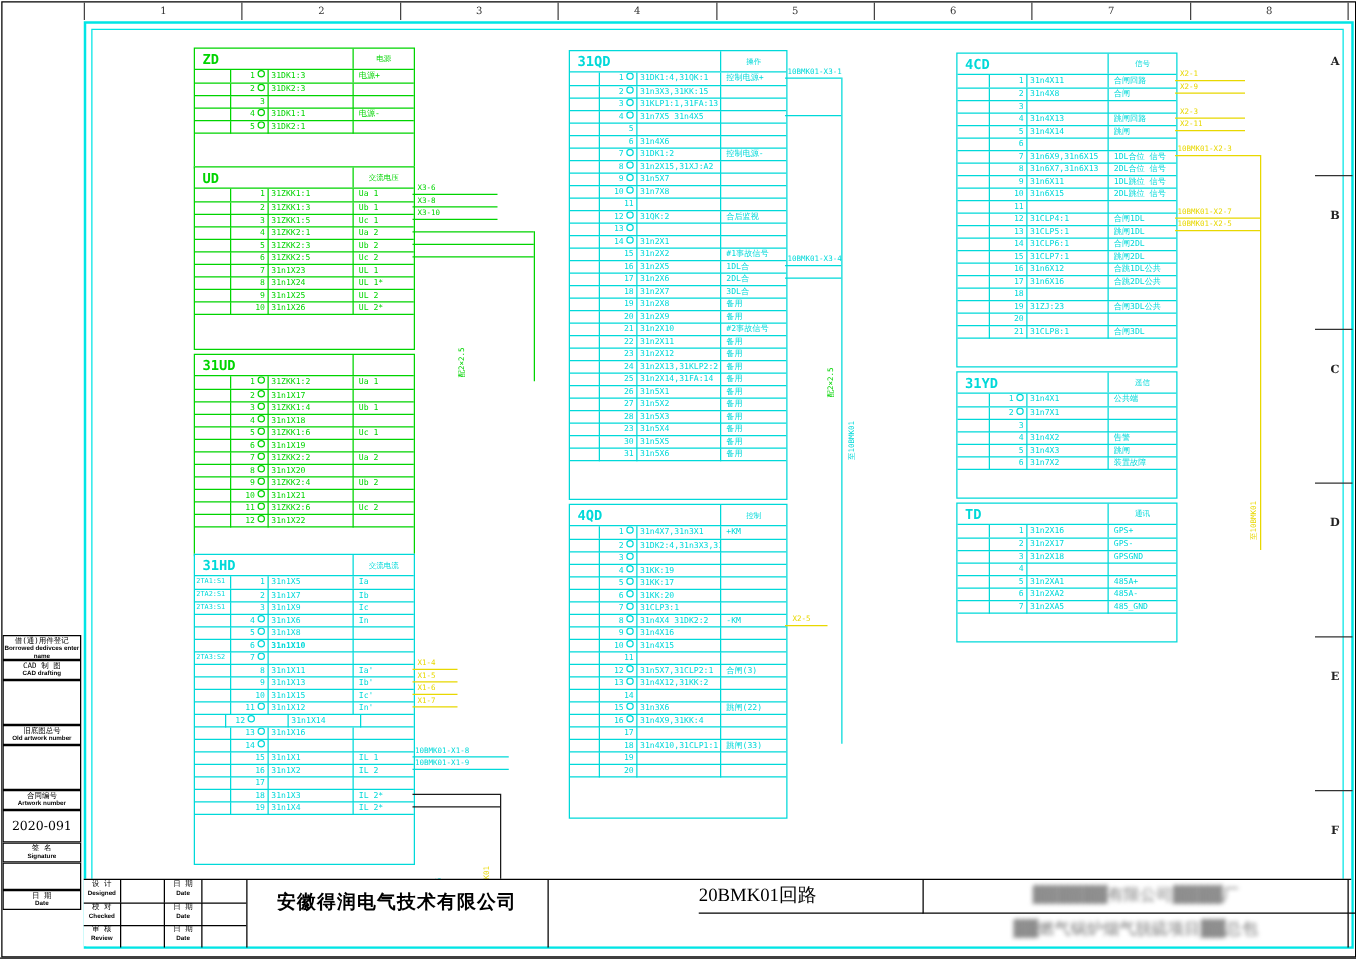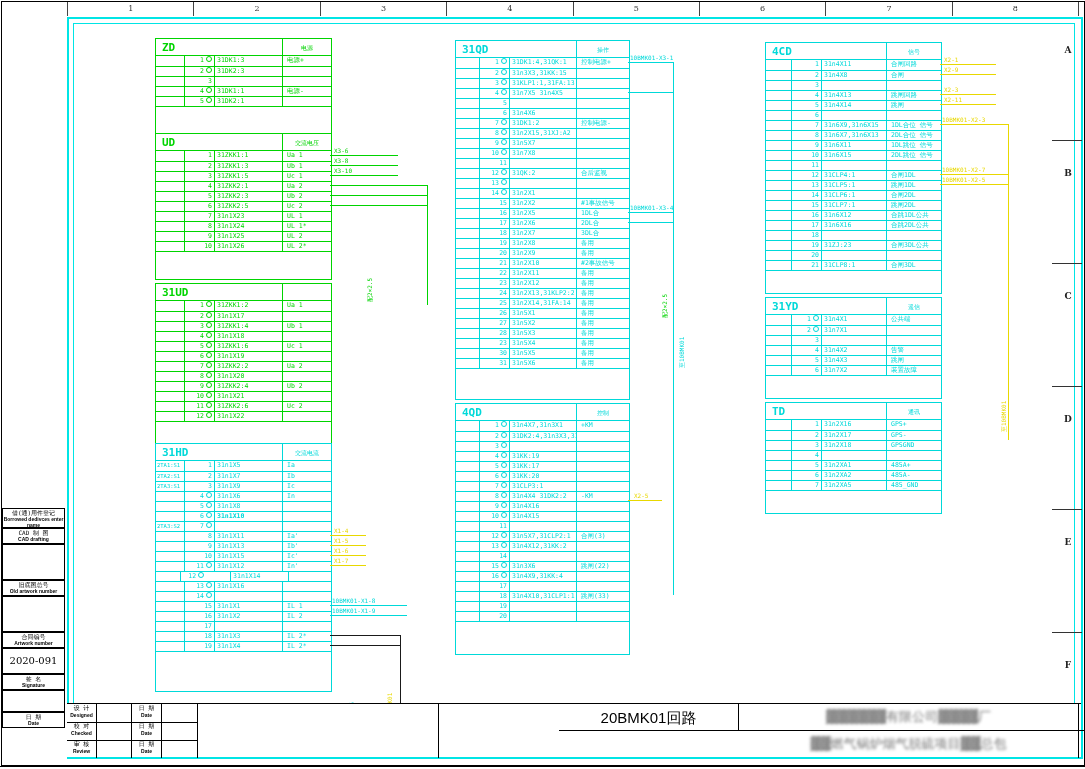--- a/index.html
+++ b/index.html
@@ -52,21 +52,21 @@
   .sgn{font-size:5.5px;text-align:center;}
   .sgn .cn{display:block;font-size:6px;line-height:8px;}
   .sgn .en{display:block;font-size:5px;line-height:6px;font-weight:bold;font-family:"Liberation Sans",sans-serif;}
   .company-cn{font-size:15px;font-weight:bold;text-align:center;line-height:26px;
               font-family:"DejaVu Serif","Liberation Serif",serif;letter-spacing:1px;}
   .company-en{font-size:9px;font-weight:bold;text-align:center;line-height:16px;
               font-family:"Liberation Sans",sans-serif;}
   .logo-main{color:#f00;font-size:24px;font-weight:bold;text-align:center;line-height:26px;
              font-family:"Liberation Sans",sans-serif;letter-spacing:2px;-webkit-text-stroke:1px #f00;}
   .logo-sub{color:#f00;font-size:10px;font-weight:bold;text-align:center;line-height:14px;letter-spacing:2px;}
-  .mid-circ{font-size:15px;text-align:center;line-height:27px;font-family:Liberation Sans, sans-serif;}
+  .mid-circ{font-size:15px;text-align:left;line-height:27px;font-family:Liberation Serif, serif;}
   .mid-no{font-size:14px;text-align:center;line-height:26px;font-family:"DejaVu Serif","Liberation Serif",serif;}
   .proj{font-size:13px;text-align:center;line-height:26px;color:#777;filter:blur(1.6px);
         font-family:"DejaVu Serif","Liberation Serif",serif;overflow:hidden;}
   .pg .cn{display:block;font-size:8px;line-height:12px;text-align:center;}
   .pg .en{display:block;font-size:5.5px;line-height:7px;text-align:center;font-weight:bold;
           font-family:"Liberation Sans",sans-serif;}
 </style>
 </head>
 <body>
 
@@ -1070,20 +1070,21 @@
           <span class="en">Review</span>
         </div>
         <div class="cell" style="left: 30px; top: 36px; width: 35px; height: 18px;"></div>
         <div class="cell sgn" style="left: 65px; top: 36px; width: 30px; height: 18px;">
           <span class="cn">日 期</span>
           <span class="en">Date</span>
         </div>
       </div>
     <div class="cell" style="left:130px;top:0;width:0px;height:54px"></div>
     <div class="cell company" style="left:130px;top:0;width:242px;height:54px">
+      <div class="company-cn" style="margin-top:4px">安徽得润电气技术有限公司</div>
     </div>
     <div class="cell" style="left:492px;top:0;width:180px;height:27px;border-bottom:1px solid #000">
       <div class="mid-circ">20BMK01回路</div>
     </div>
     <div class="cell" style="left:672px;top:0;width:340px;height:27px;border-bottom:1px solid #000">
       <div class="proj">▓▓▓▓▓▓有限公司▓▓▓▓厂</div>
     </div>
     <div class="cell" style="left:672px;top:27px;width:340px;height:27px">
       <div class="proj">▓▓燃气锅炉烟气脱硫项目▓▓总包</div>
     </div>

